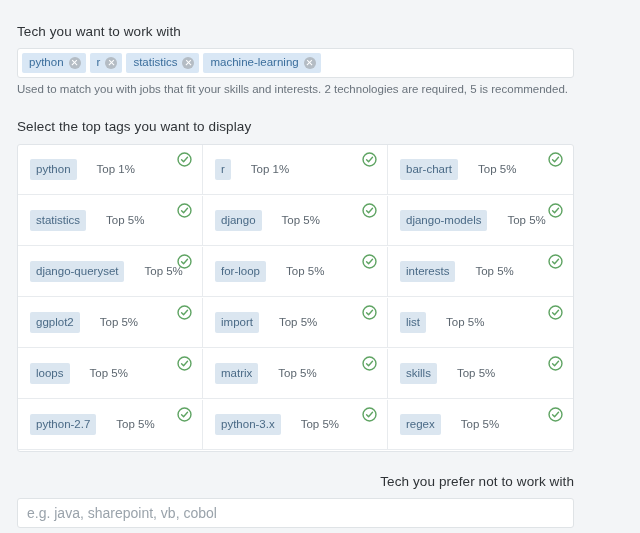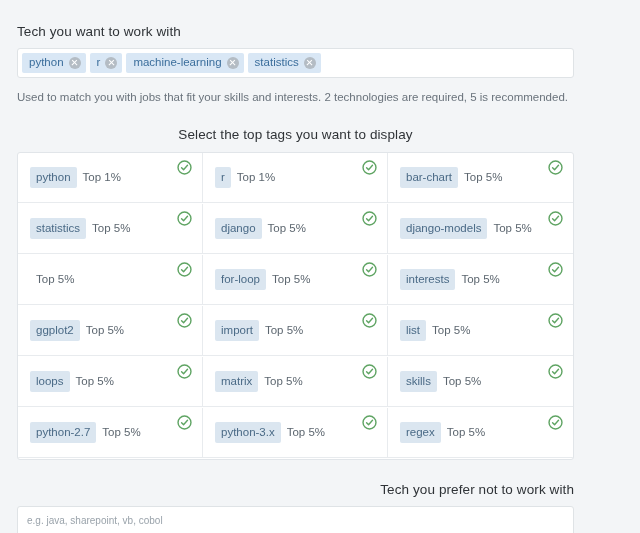--- a/index.html
+++ b/index.html
@@ -13,21 +13,21 @@
   .page { width: 591px; height: 533px; position: relative; padding: 0 17px; }
 
   .section-title {
     font-size: 13.5px;
     color: #2f3337;
     font-weight: 400;
     margin: 0;
     padding-top: 24px;
     letter-spacing: 0.1px;
   }
-  #tags-display-title { padding-top: 22px; text-align: center; }
+  #tags-display-title { padding-top: 22px; }
   #avoid-title { padding-top: 22px; text-align: right; }
 
   
   .tag-input-box {
     margin-top: 9px;
     background: #ffffff;
     border: 1px solid #dfe3e6;
     border-radius: 3px;
     height: 30px;
     display: flex;
@@ -58,21 +58,21 @@
     content: "";
     position: absolute;
     left: 2.5px; top: 5.3px;
     width: 7px; height: 1.4px;
     background: #ffffff;
   }
   .pill-x::before { transform: rotate(45deg); }
   .pill-x::after  { transform: rotate(-45deg); }
 
   .helper-text {
-    margin-top: 12px;
+    margin-top: 4px;
     font-size: 11.5px;
     color: #6a737c;
     line-height: 1.3;
   }
 
   
   .tag-grid {
     margin-top: 10px;
     border: 1px solid #e1e5e9;
     border-radius: 3px;
@@ -97,21 +97,21 @@
     color: #4a6a86;
     font-size: 11.5px;
     padding: 3px 6px;
     border-radius: 2px;
     line-height: 1.25;
     white-space: nowrap;
   }
   .tag-rank {
     font-size: 11.5px;
     color: #5c666f;
-    margin-left: 6px;
+    margin-left: 20px;
     white-space: nowrap;
   }
   .check {
     position: absolute;
     right: 10px;
     top: 7px;
     width: 15px; height: 15px;
   }
 
   
@@ -119,21 +119,21 @@
     margin-top: 9px;
     background: #ffffff;
     border: 1px solid #dfe3e6;
     border-radius: 3px;
     height: 30px;
     display: flex;
     align-items: center;
     padding: 0 9px;
   }
   .avoid-placeholder {
-    font-size: 10px;
+    font-size: 14px;
     color: #9aa3ab;
   }
 </style>
 </head>
 <body>
 
 <div class="page">
 
   <h2 class="section-title">Tech you want to work with</h2>
 
@@ -141,27 +141,27 @@
     <div id="want-pills" style="display:flex;align-items:center;gap:4px;">
         <span class="pill">
           <span>python</span>
           <span class="pill-x"></span>
         </span>
         <span class="pill">
           <span>r</span>
           <span class="pill-x"></span>
         </span>
         <span class="pill">
+          <span>statistics</span>
+          <span class="pill-x"></span>
+        </span>
+        <span class="pill">
           <span>machine-learning</span>
           <span class="pill-x"></span>
         </span>
-        <span class="pill">
-          <span>statistics</span>
-          <span class="pill-x"></span>
-        </span>
       </div>
   </div>
 
   <div class="helper-text">Used to match you with jobs that fit your skills and interests. 2 technologies are required, 5 is recommended.</div>
 
   <h2 class="section-title" id="tags-display-title">Select the top tags you want to display</h2>
 
   <div class="tag-grid" id="tag-grid">
       <div class="tag-cell">
         <span class="tag-pill">python</span>
@@ -205,20 +205,21 @@
       </div>
       <div class="tag-cell">
         <span class="tag-pill">django-models</span>
         <span class="tag-rank">Top 5%</span>
         <svg class="check" viewBox="0 0 16 16">
           <circle cx="8" cy="8" r="6.9" fill="none" stroke="#5fa463" stroke-width="1.5"></circle>
           <path d="M4.9 8.2 L7 10.3 L11.2 5.7" fill="none" stroke="#5fa463" stroke-width="1.5" stroke-linecap="round" stroke-linejoin="round"></path>
         </svg>
       </div>
       <div class="tag-cell">
+        <span class="tag-pill">django-queryset</span>
         <span class="tag-rank">Top 5%</span>
         <svg class="check" viewBox="0 0 16 16">
           <circle cx="8" cy="8" r="6.9" fill="none" stroke="#5fa463" stroke-width="1.5"></circle>
           <path d="M4.9 8.2 L7 10.3 L11.2 5.7" fill="none" stroke="#5fa463" stroke-width="1.5" stroke-linecap="round" stroke-linejoin="round"></path>
         </svg>
       </div>
       <div class="tag-cell">
         <span class="tag-pill">for-loop</span>
         <span class="tag-rank">Top 5%</span>
         <svg class="check" viewBox="0 0 16 16">

